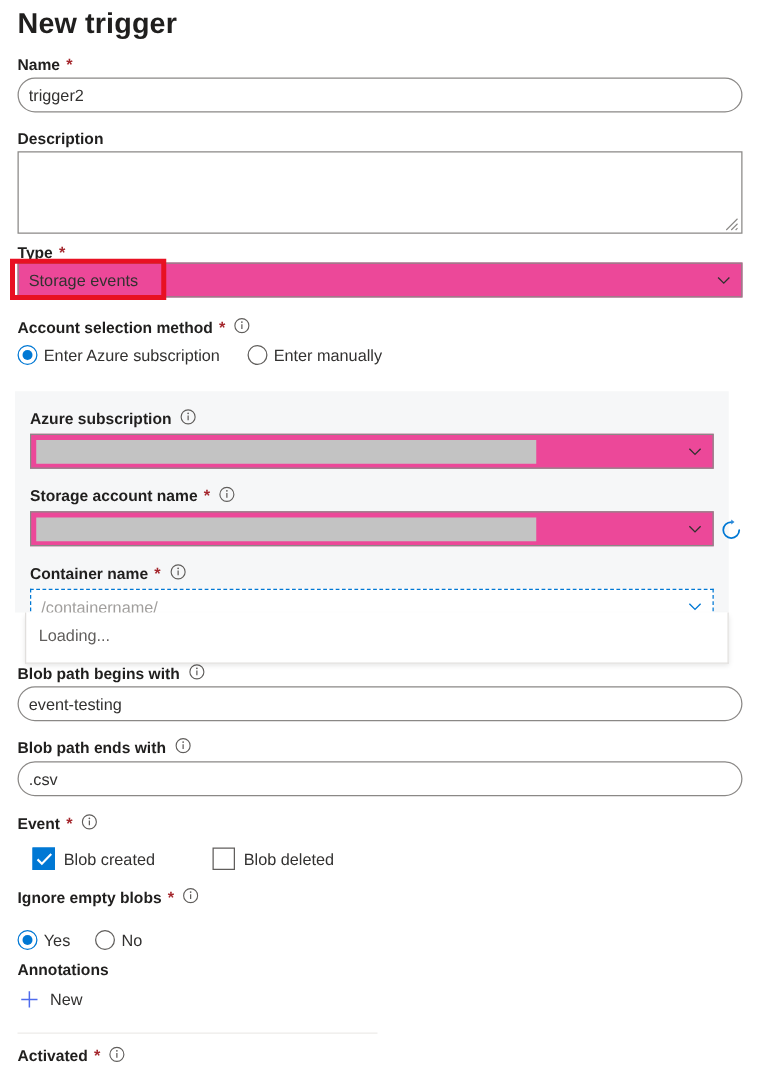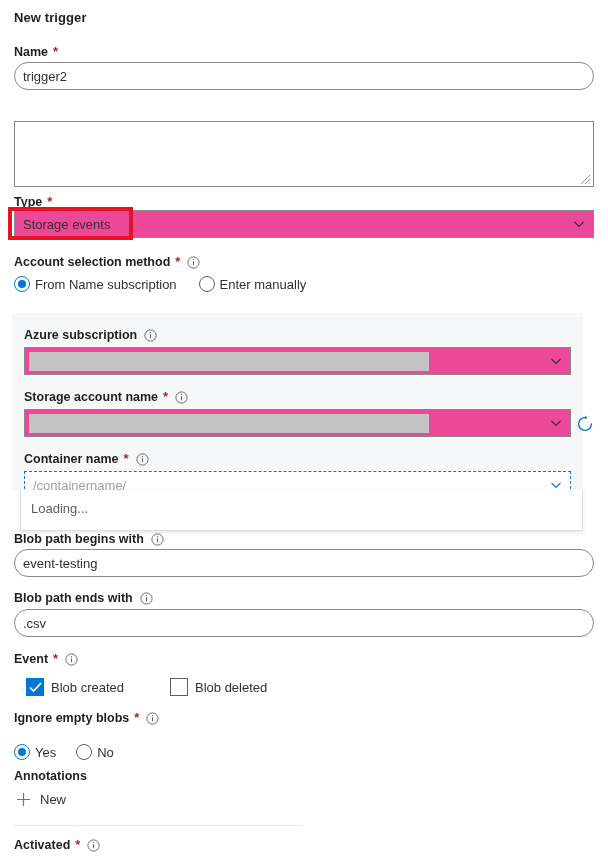--- a/index.html
+++ b/index.html
@@ -17,36 +17,35 @@
   }
   .page {
     position: relative;
     width: 608px;
     height: 861px;
     box-sizing: border-box;
     padding: 0 14px;
   }
 
   .page-title {
-    font-size: 13px;
+    font-size: 23px;
     font-weight: 600;
     color: #201f1e;
     letter-spacing: 0.1px;
     padding-top: 4px;
     margin: 0 0 0 0;
     line-height: 28px;
   }
 
   .field-label {
     font-size: 12.5px;
     font-weight: 600;
     color: #201f1e;
     line-height: 16px;
     display: flex;
-    align-items: center;
     gap: 3px;
     margin-bottom: 4px;
   }
   .req {
     color: #a4262c;
     font-weight: 600;
     font-size: 13px;
     margin-left: 2px;
   }
   .info-icon {
@@ -267,20 +266,25 @@
   <div class="abs" style="left:14px; top:44px; width:580px;">
     <div class="field-label">
       <span>Name</span>
       <span class="req">*</span>
     </div>
   </div>
   <div class="abs" style="left:14px; top:62px; width:580px;">
     <input class="txtbox filled" type="text" value="trigger2" style="">
   </div>
 
+  <div class="abs" style="left:14px; top:103px; width:580px;">
+    <div class="field-label">
+      <span>Description</span>
+    </div>
+  </div>
   <div class="abs" style="left:14px; top:121px; width:580px;">
     <div class="textarea">
       <svg class="resize-grip" viewBox="0 0 11 11">
         <path d="M10,1 L1,10 M10,5 L5,10 M10,8.5 L8.5,10" stroke="#8a8886" stroke-width="0.9" fill="none"></path>
       </svg>
     </div>
   </div>
 
   <div class="abs" style="left:14px; top:194px; width:580px;">
     <div class="field-label">
@@ -308,21 +312,21 @@
             <path d="M6.5,5.3 L6.5,9.2" stroke="#605e5c" stroke-width="1"></path>
             <circle cx="6.5" cy="3.6" r="0.7" fill="#605e5c"></circle>
           </svg>
       </span>
     </div>
   </div>
   <div class="abs" style="left:14px; top:276px; width:580px;">
     <div class="radio-row">
       <div class="radio-item" style="margin-right:22px;">
         <span class="radio checked"></span>
-        <span>From Name subscription</span>
+        <span>Enter Azure subscription</span>
       </div>
       <div class="radio-item">
         <span class="radio"></span>
         <span>Enter manually</span>
       </div>
     </div>
   </div>
 
   <div class="panel abs" style="left:12px; top:313px; width:571px; height:177px;">
 

